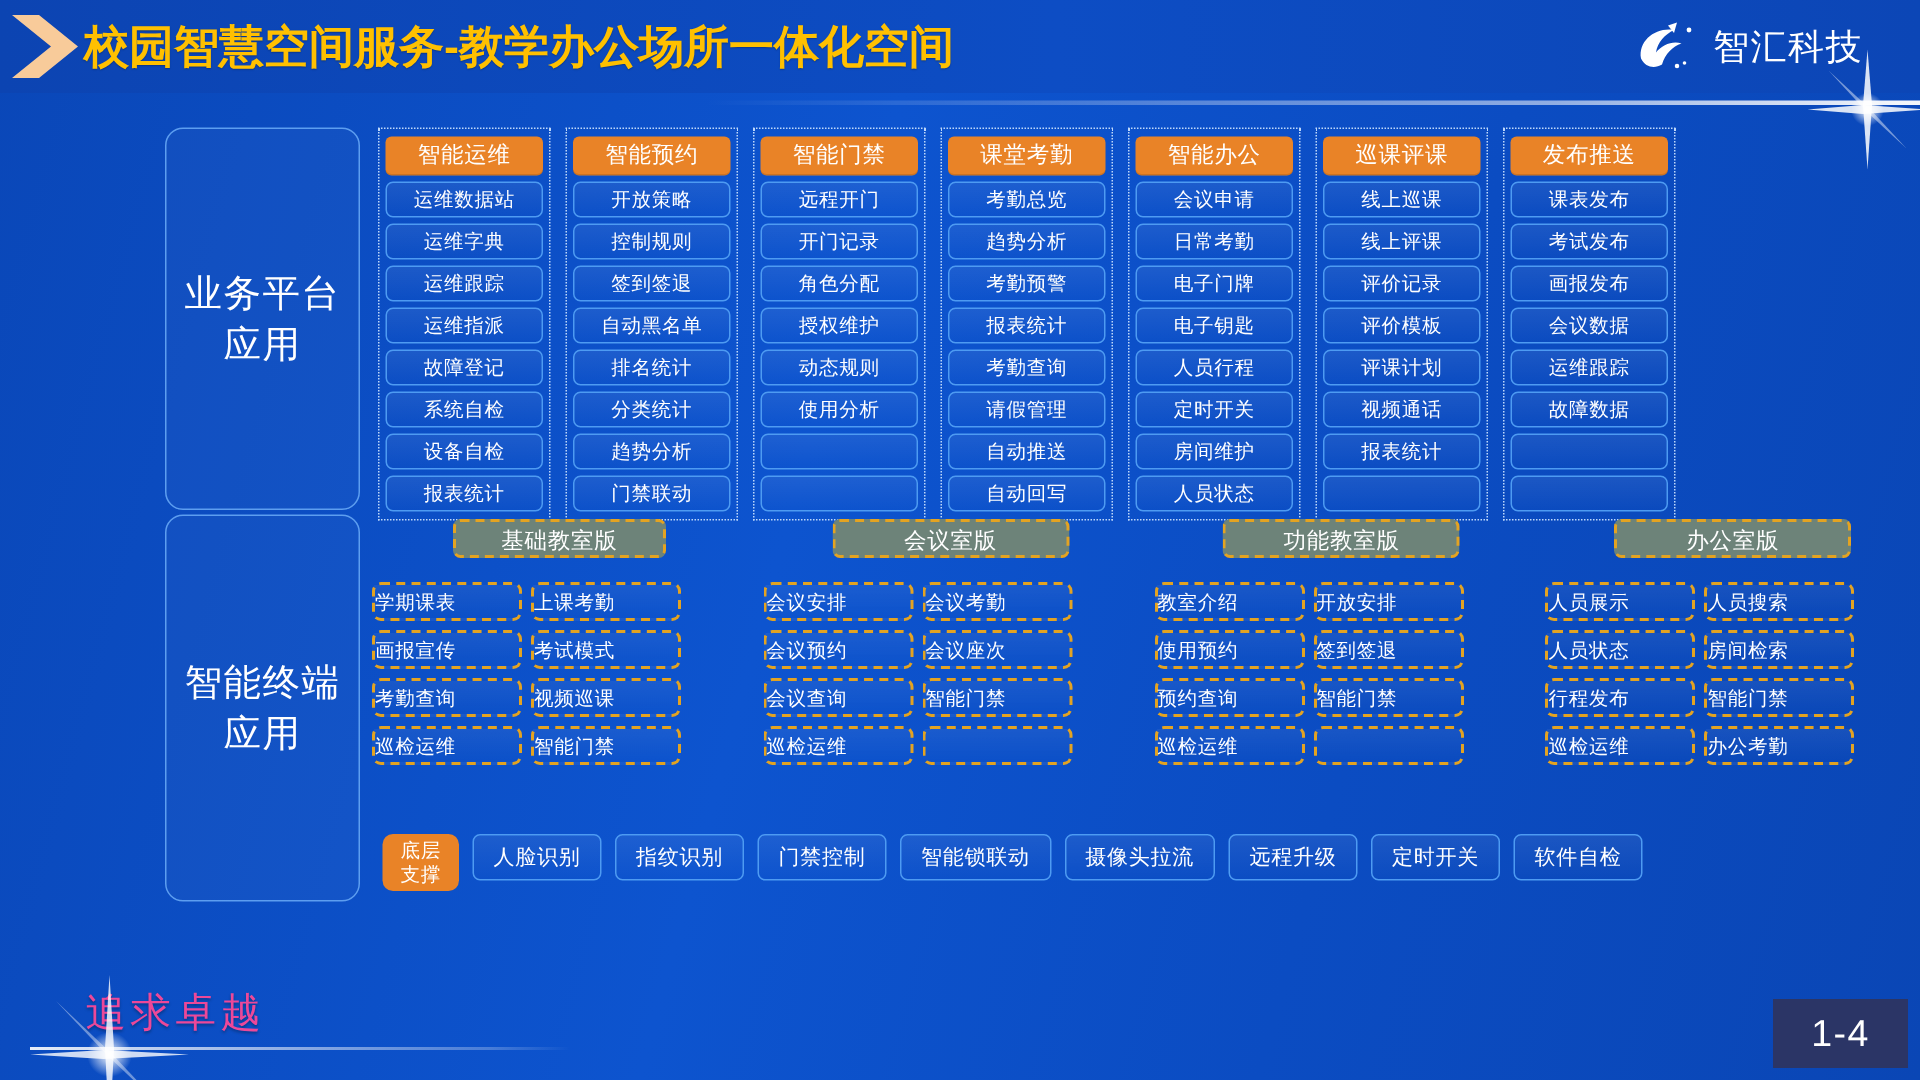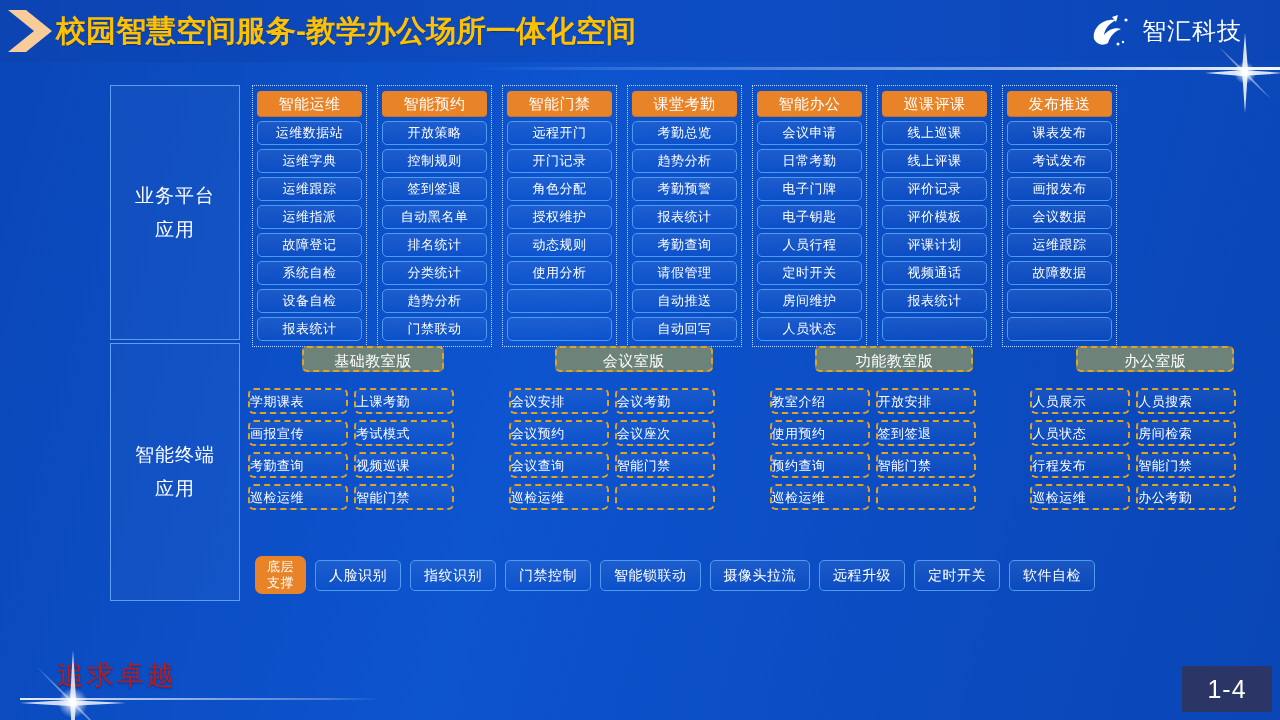--- a/index.html
+++ b/index.html
@@ -39,25 +39,25 @@
   }
   #header-rule {
     position: absolute; left: 470px; top: 67px; width: 810px; height: 3px;
     background: linear-gradient(90deg, rgba(255,255,255,0) 0%, rgba(255,255,255,.55) 70%, rgba(255,255,255,.95) 98%);
   }
   .starburst { position: absolute; pointer-events: none; }
 
   
   .side-box {
     position: absolute; left: 110px; width: 130px;
-    border: 1px solid #5d9ef0; border-radius: 0;
+    border: 1px solid #5d9ef0; border-radius: 12px;
     background: rgba(255,255,255,.03);
     display: flex; flex-direction: column;
     align-items: center; justify-content: center;
-    color: #ffffff; font-size: 19px; line-height: 34px;
+    color: #ffffff; font-size: 25px; line-height: 34px;
     letter-spacing: 1px;
   }
   #side-box-1 { top: 85px; height: 255px; }
   #side-box-2 { top: 343px; height: 258px; }
 
   
   #platform-row { position: absolute; left: 252px; top: 85px; display: flex; gap: 0; }
   .plat-col {
     width: 115px; margin-right: 10px;
     border: 1px dotted #bed8fa;
@@ -93,40 +93,40 @@
   .term-grid { display: flex; flex-wrap: wrap; gap: 6px; }
   .term-item {
     width: 100px; height: 26px; line-height: 23px; text-align: left;
     border: 2px dashed #E3A322; border-radius: 6px;
     color: #ffffff; font-size: 13px; letter-spacing: .5px;
     background: linear-gradient(180deg, rgba(255,255,255,.06), rgba(255,255,255,0));
   }
   .term-item.empty { color: transparent; }
 
   
-  #support-row { position: absolute; left: 255px; top: 556px; display: flex; align-items: center; gap: 9px; }
+  #support-row { position: absolute; left: 255px; top: 556px; display: flex; gap: 9px; }
   #support-label {
     width: 51px; height: 38px; border-radius: 7px;
     background: #E98327; color: #ffffff; font-size: 13px;
     display: flex; flex-direction: column; align-items: center; justify-content: center;
     line-height: 16px; letter-spacing: .5px;
   }
   .support-item {
     height: 31px; line-height: 29px; padding: 0 13px;
     border: 1px solid #4e9bf2; border-radius: 5px;
     color: #ffffff; font-size: 14px; letter-spacing: .5px;
     background: linear-gradient(180deg, rgba(255,255,255,.07), rgba(255,255,255,0));
     white-space: nowrap;
   }
 
   
   #footer-slogan {
     position: absolute; left: 57px; top: 657px;
     font-family: "Liberation Serif", "DejaVu Serif", serif;
-    font-size: 27px; color: #b91c1c; letter-spacing: 3px;
+    font-size: 27px; color: #ec4899; letter-spacing: 3px;
     text-shadow: 0 1px 2px rgba(0,0,0,.3);
   }
   #footer-rule {
     position: absolute; left: 20px; top: 698px; width: 360px; height: 2px;
     background: linear-gradient(90deg, rgba(255,255,255,.9) 0%, rgba(255,255,255,.25) 85%, rgba(255,255,255,0) 100%);
   }
   #page-indicator {
     position: absolute; right: 8px; bottom: 8px;
     width: 90px; height: 46px;
     background: #2b3566; color: #ffffff;

